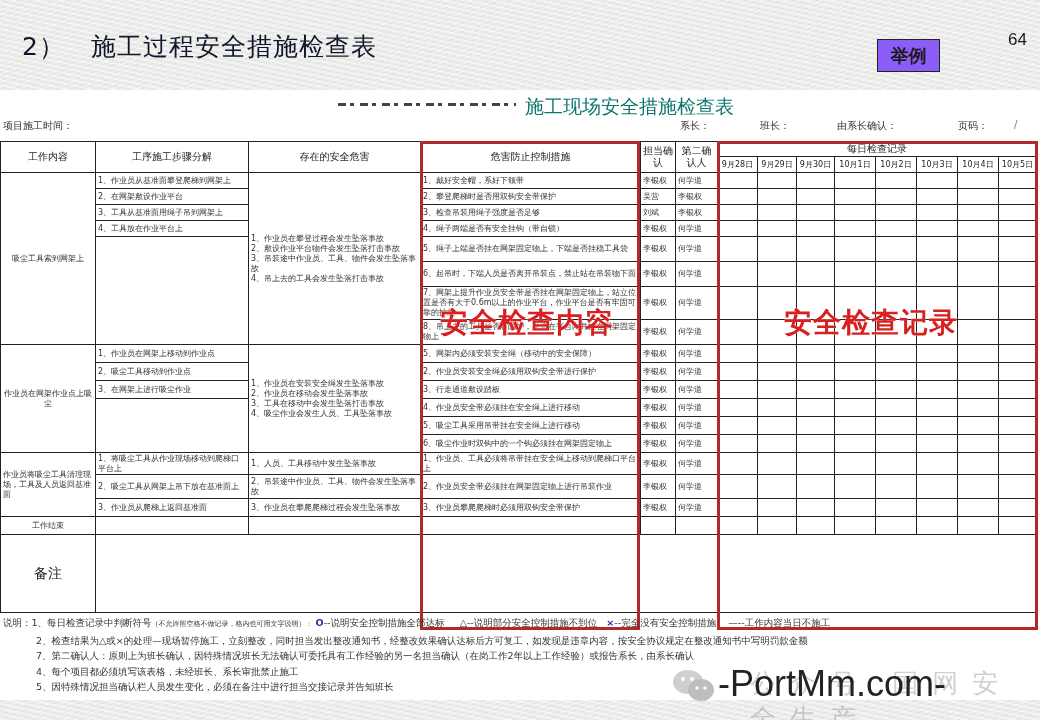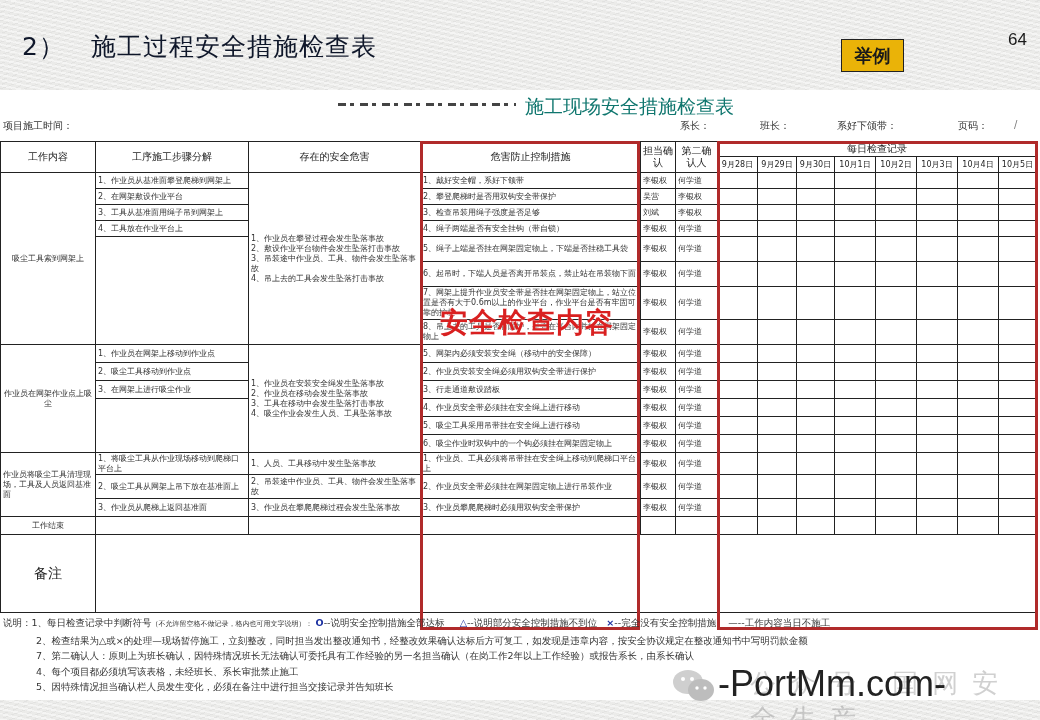--- a/index.html
+++ b/index.html
@@ -11,22 +11,22 @@
       repeating-linear-gradient(12deg, rgba(255,255,255,0.35) 0 2px, rgba(0,0,0,0.02) 2px 5px),
       repeating-linear-gradient(-20deg, rgba(0,0,0,0.025) 0 1px, rgba(255,255,255,0.2) 1px 4px);
     position: relative;
   }
   .slide-title {
     position: absolute; left: 22px; top: 30px;
     font-size: 25px; color: #0f172a; letter-spacing: 1px;
   }
   .slide-title .num { margin-right: 26px; }
   .example-box {
-    position: absolute; left: 841px; top: 39px; width: 63px; height: 33px;
-    border: 1.5px solid #222; background: #eab308;
+    position: absolute; left: 877px; top: 39px; width: 63px; height: 33px;
+    border: 1.5px solid #222; background: #8b5cf6;
     font-family: "DejaVu Serif", serif; font-weight: bold; font-size: 18px;
     display: flex; align-items: center; justify-content: center; color: #1a1a1a;
   }
   .page-num {
     position: absolute; left: 1008px; top: 30px; font-size: 17px; color: #1a1a1a;
     font-family: "Liberation Sans", sans-serif;
   }
   .sheet {
     position: absolute; left: 0; top: 90px; width: 1040px; height: 610px;
     background: #fff;
@@ -91,21 +91,21 @@
 <div class="example-box">举例</div>
 <div class="page-num">64</div>
 
 <div class="sheet">
   <div class="doc-title-ghost"></div>
   <div class="doc-title">施工现场安全措施检查表</div>
 
   <div class="meta-row" style="left:3px">项目施工时间：</div>
   <div class="meta-row" style="left:680px">系长：</div>
   <div class="meta-row" style="left:760px">班长：</div>
-  <div class="meta-row" style="left:837px">系好下颌带：</div>
+  <div class="meta-row" style="left:837px">由系长确认：</div>
   <div class="meta-row" style="left:958px">页码：</div>
   <div class="meta-row" style="left:1014px; color:#777">/</div>
 
   <table class="grid">
     <colgroup>
       <col style="width:95px">
         <col style="width:153px">
         <col style="width:172px">
         <col style="width:220px">
       <col style="width:35px">
@@ -410,20 +410,21 @@
     <tr style="height:78px">
       <td class="remarks-label">备注</td>
       <td colspan="13"></td>
     </tr>
   </tbody>
     </table>
 
   <div class="overlay"></div>
   <div class="overlay2"></div>
   <div class="overlay-text" style="left:440px; top:214px">安全检查内容</div>
+  <div class="overlay-text" style="left:784px; top:214px">安全检查记录</div>
 
   <div class="notes">
     <div>
       <span>说明：</span><span>1、每日检查记录中判断符号</span><span class="small">（不允许留空格不做记录，格内也可用文字说明）：</span>
       <span class="sym-o">O</span><span>--说明安全控制措施全部达标</span>
       &nbsp;&nbsp;&nbsp;&nbsp;<span class="sym-t">△</span><span>--说明部分安全控制措施不到位</span>
       &nbsp;&nbsp;<span class="sym-x">×</span><span>--完全没有安全控制措施</span>
       &nbsp;&nbsp;&nbsp;<span>—--工作内容当日不施工</span>
     </div>
     <div class="indent">2、检查结果为△或×的处理—现场暂停施工，立刻整改，同时担当发出整改通知书，经整改效果确认达标后方可复工，如发现是违章内容，按安全协议规定在整改通知书中写明罚款金额</div>

